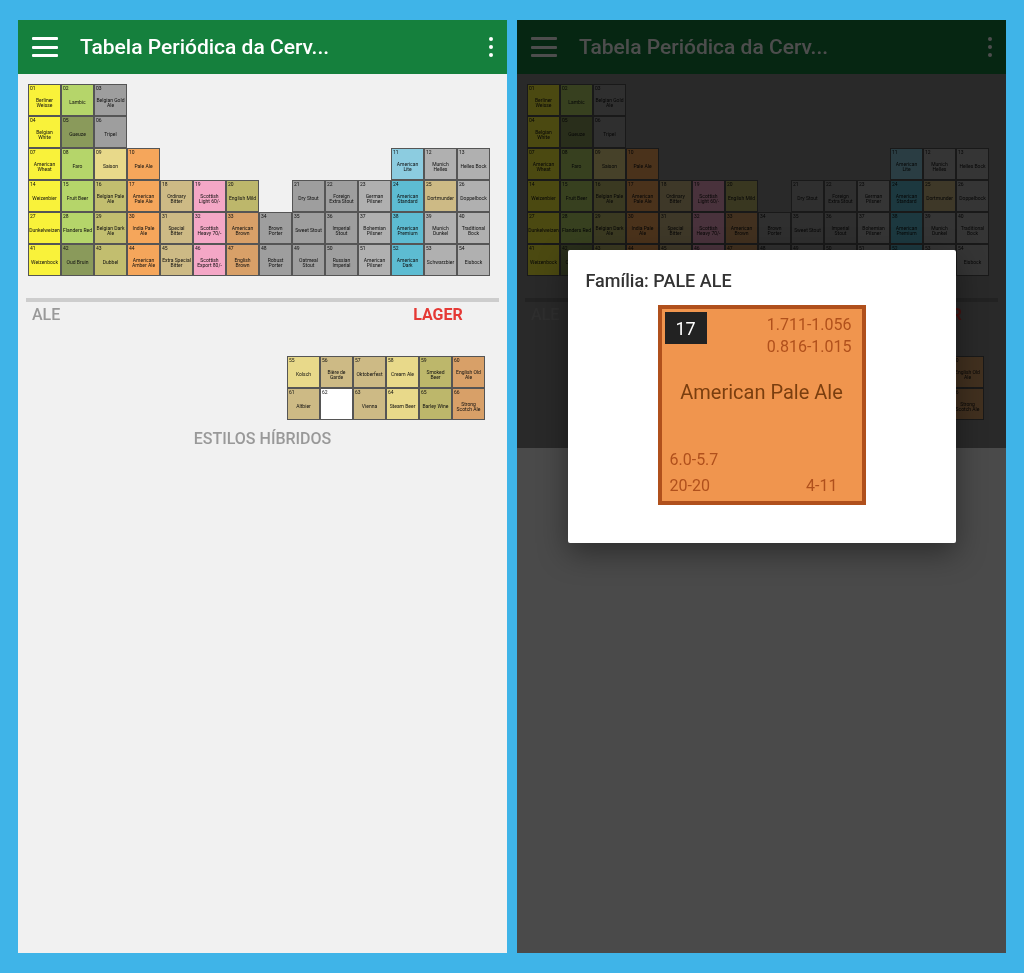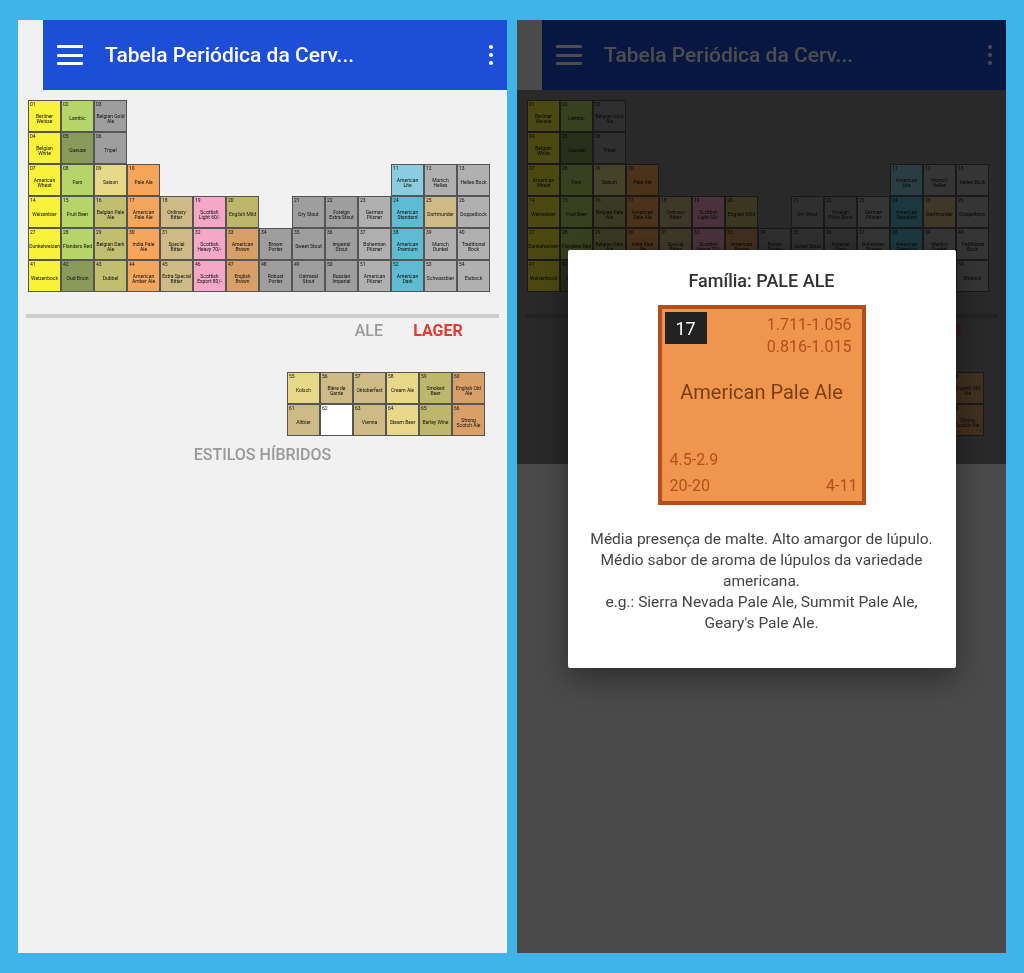--- a/index.html
+++ b/index.html
@@ -13,27 +13,26 @@
     padding: 20px 18px;
   }
   .phone {
     width: 490px;
     height: 933px;
     background: #F1F1F1;
     position: relative;
     overflow: hidden;
   }
   .app-bar {
-    background: #1d4ed8;
-    height: 70px;
+    background: #15803d;
+    height: 54px;
     display: flex;
     align-items: center;
     color: #fff;
     padding: 0 14px;
-    margin-left: 25px;
   }
   .app-bar.dim { filter: brightness(0.55); }
   .menu-icon { width: 26px; height: 20px; display: flex; flex-direction: column; justify-content: space-between; margin-right: 22px; }
   .menu-icon span { height: 3px; background: #fff; width: 100%; border-radius: 1px; }
   .app-title { flex: 1; font-size: 21px; font-weight: 500; white-space: nowrap; overflow: hidden; text-overflow: ellipsis; }
   .dots { width: 4px; display: flex; flex-direction: column; gap: 4px; margin-left: 12px; }
   .dots span { width: 4px; height: 4px; border-radius: 50%; background: #fff; }
   .content { background: #F1F1F1; padding: 10px 4px 0 4px; }
   .content.dim { filter: brightness(0.55); }
   .ptable { position: relative; height: 215px; margin: 0 4px; }
@@ -44,21 +43,21 @@
     line-height: 1;
     padding: 1px;
     text-align: center;
     display: flex;
     flex-direction: column;
     overflow: hidden;
   }
   .cell .num { font-size: 5px; text-align: left; color: #111; }
   .cell .nm  { font-size: 5px; color: #111; flex: 1; display: flex; align-items: center; justify-content: center; }
   .section-labels { display: flex; margin: 6px 10px 0 10px; font-size: 16px; font-weight: 500; }
-  .lbl-ale  { flex: 1; text-align: right; color: #999; }
+  .lbl-ale  { flex: 1; text-align: left; color: #999; }
   .lbl-lager{ width: 110px; text-align: center; color: #E53935; font-weight: 700; }
   .hybrid-wrap { margin-top: 32px; position: relative; height: 65px; }
   .lbl-hibridos { text-align: center; color: #999; font-size: 16px; margin-top: 8px; font-weight: 500; }
   
   .c-ylw { background: #F9F23A; }
   .c-lgrn{ background: #B5D56A; }
   .c-dgrn{ background: #8A9A5B; }
   .c-gry { background: #9E9E9E; }
   .c-olv { background: #C2BE6F; }
   .c-orn { background: #F5A65B; }
@@ -78,21 +77,21 @@
   .dialog {
     position: absolute;
     left: 50%; top: 230px;
     transform: translateX(-50%);
     width: 388px;
     background: #fff;
     border-radius: 2px;
     box-shadow: 0 10px 30px rgba(0,0,0,0.4);
     padding: 20px 18px 14px 18px;
   }
-  .dlg-title { text-align: center; font-size: 18px; color: #333; font-weight: 500; margin-bottom: 14px; }
+  .dlg-title { text-align: left; font-size: 18px; color: #333; font-weight: 500; margin-bottom: 14px; }
   .beer-card {
     width: 208px; height: 200px;
     margin: 0 auto 24px auto;
     background: #F0954E;
     border: 4px solid #B0501C;
     position: relative;
     color: #B0501C;
     font-size: 17px;
   }
   .beer-num {
@@ -100,21 +99,21 @@
     width: 42px; height: 32px;
     background: #222; color: #fff;
     display: flex; align-items: center; justify-content: center;
     font-size: 18px;
   }
   .beer-og { position: absolute; top: 6px; right: 10px; font-size: 16px; }
   .beer-fg { position: absolute; top: 28px; right: 10px; font-size: 16px; }
   .beer-name{ position: absolute; top: 72px; left: 0; right: 0; text-align: center; font-size: 20px; color: #7A3E0F; line-height: 1.15; }
   .beer-abv{ position: absolute; bottom: 32px; left: 8px; font-size: 16px; }
   .beer-ibu{ position: absolute; bottom: 6px; left: 8px; font-size: 16px; }
-  .beer-srm{ position: absolute; bottom: 6px; right: 4px; font-size: 16px; }
+  .beer-srm{ position: absolute; bottom: 6px; right: 24px; font-size: 16px; }
   .dlg-desc { text-align: center; font-size: 15.5px; color: #444; line-height: 1.35; margin-bottom: 20px; }
   .dlg-btn {
     background: #E5E5E5;
     text-align: center;
     font-size: 15px;
     font-weight: 700;
     color: #2b2b2b;
     padding: 13px 0;
     letter-spacing: 0.3px;
   }
@@ -706,22 +705,18 @@
   </div>
 
   <div class="scrim"></div>
   <div class="dialog">
     <div class="dlg-title">Família: PALE ALE</div>
     <div class="beer-card">
       <div class="beer-num">17</div>
       <div class="beer-og">1.711-1.056</div>
       <div class="beer-fg">0.816-1.015</div>
       <div class="beer-name">American Pale Ale</div>
-      <div class="beer-abv">4.5-2.9</div>
+      <div class="beer-abv">6.0-5.7</div>
       <div class="beer-ibu">20-20</div>
       <div class="beer-srm">4-11</div>
-    </div>
-    <div class="dlg-desc">
-      <span>Média presença de malte. Alto amargor de lúpulo. Médio sabor de aroma de lúpulos da variedade americana.</span><br>
-      <span>e.g.: Sierra Nevada Pale Ale, Summit Pale Ale, Geary's Pale Ale.</span>
     </div>
   </div>
 </div>
 
 </body></html>

